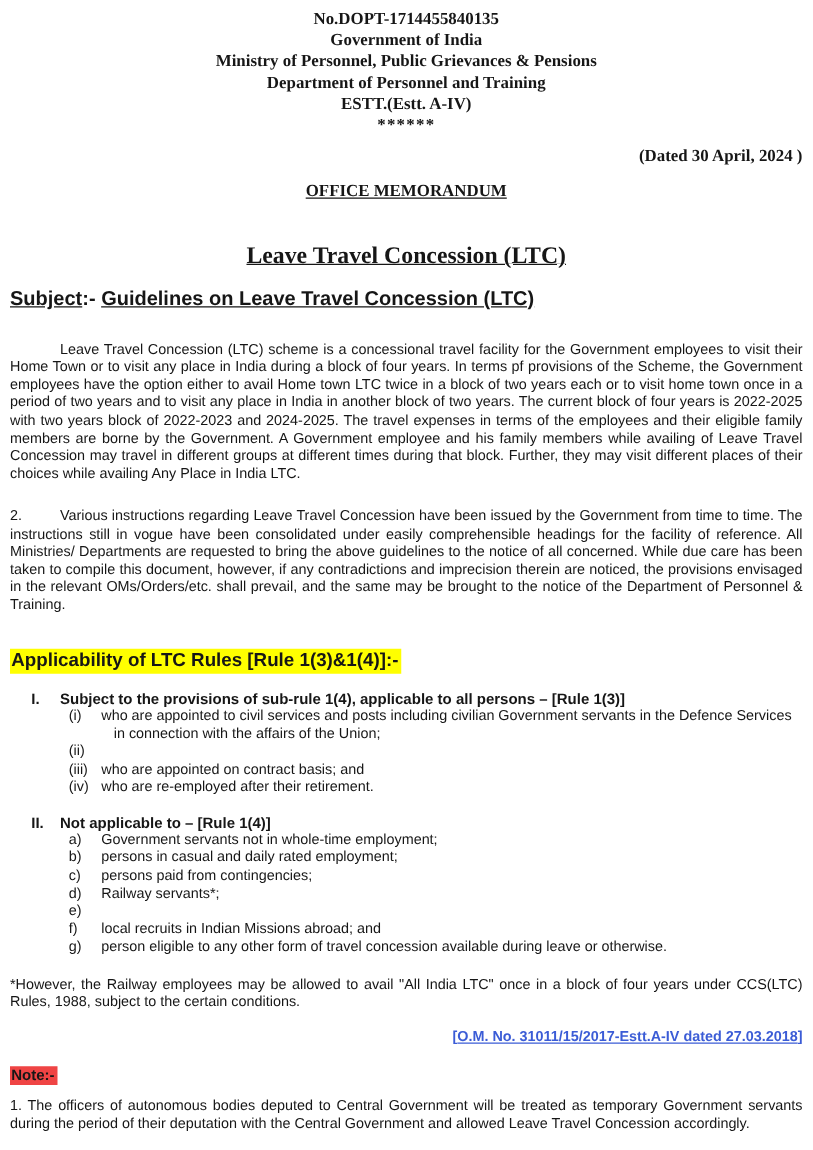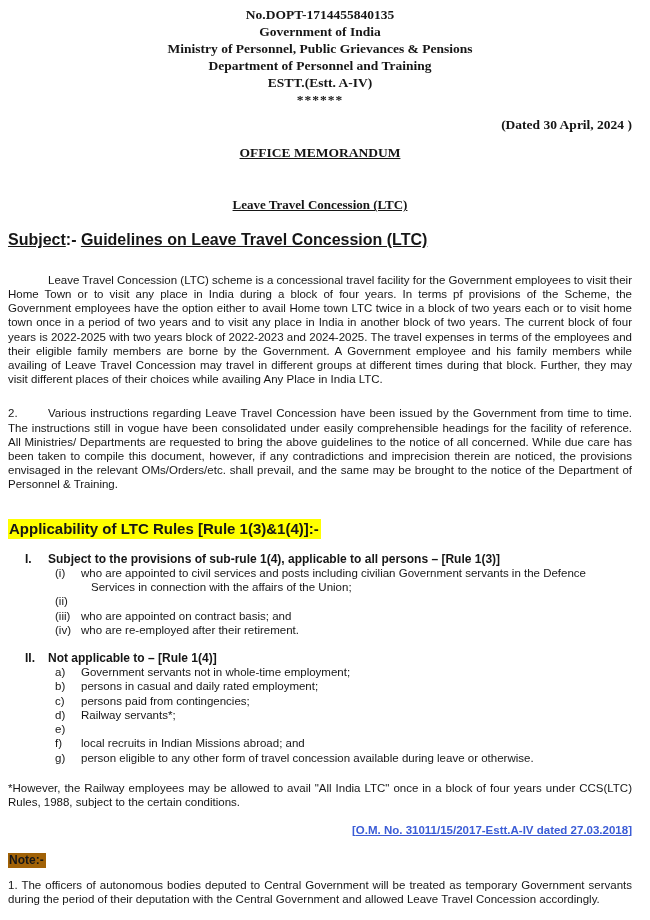--- a/index.html
+++ b/index.html
@@ -1,21 +1,21 @@
 <!DOCTYPE html>
 <html><head>
 <meta charset="utf-8">
 <style>
   html, body { margin: 0; padding: 0; background: #ffffff; }
   .page {
     position: relative;
     width: 650px;
     height: 920px;
     box-sizing: border-box;
-    padding: 6px 18px 0 8px;
+    padding: 6px 8px 0 8px;
     background: #ffffff;
     color: #161616;
     font-family: "Liberation Sans", "DejaVu Sans", sans-serif;
     font-size: 11.5px;
     line-height: 14.2px;
     overflow: hidden;
   }
   
   .doc-header {
     text-align: center;
@@ -38,21 +38,21 @@
     font-family: "Liberation Serif", "DejaVu Serif", serif;
     font-weight: bold;
     font-size: 13.5px;
   }
   .memo-title span, .doc-title span { text-decoration: underline; }
   .doc-title {
     margin-top: 38px;
     text-align: center;
     font-family: "Liberation Serif", "DejaVu Serif", serif;
     font-weight: bold;
-    font-size: 13px;
+    font-size: 19px;
   }
   
   .subject {
     margin-top: 20px;
     font-weight: bold;
     font-size: 16px;
   }
   .subject .u { text-decoration: underline; }
   
   .para { margin-top: 0; text-align: justify; }
@@ -69,21 +69,21 @@
   .sec-marker { flex: none; width: 23px; }
   .item { display: flex; padding-left: 47px; }
   .it-marker { flex: none; width: 26px; }
   .it-text { flex: 1; }
   .it-text.hang { padding-left: 10px; text-indent: -10px; }
   
   .footnote { margin-top: 16px; text-align: justify; }
   .ref-line { margin-top: 14px; text-align: right; color: #3b5cd6; font-weight: bold; }
   .ref-line .link { text-decoration: underline; cursor: pointer; }
   .note-label { margin-top: 16px; font-weight: bold; font-size: 12px; }
-  .note-label span { background: #a16207; padding: 0 2px 1px 1px; }
+  .note-label span { background: #ef4444; padding: 0 2px 1px 1px; }
   .note-para { margin-top: 10px; text-align: justify; }
 </style>
 </head>
 <body>
 
 <div class="page">
 
   <div class="doc-header">
     <div>No.DOPT-1714455840135</div>
     <div>Government of India</div>

